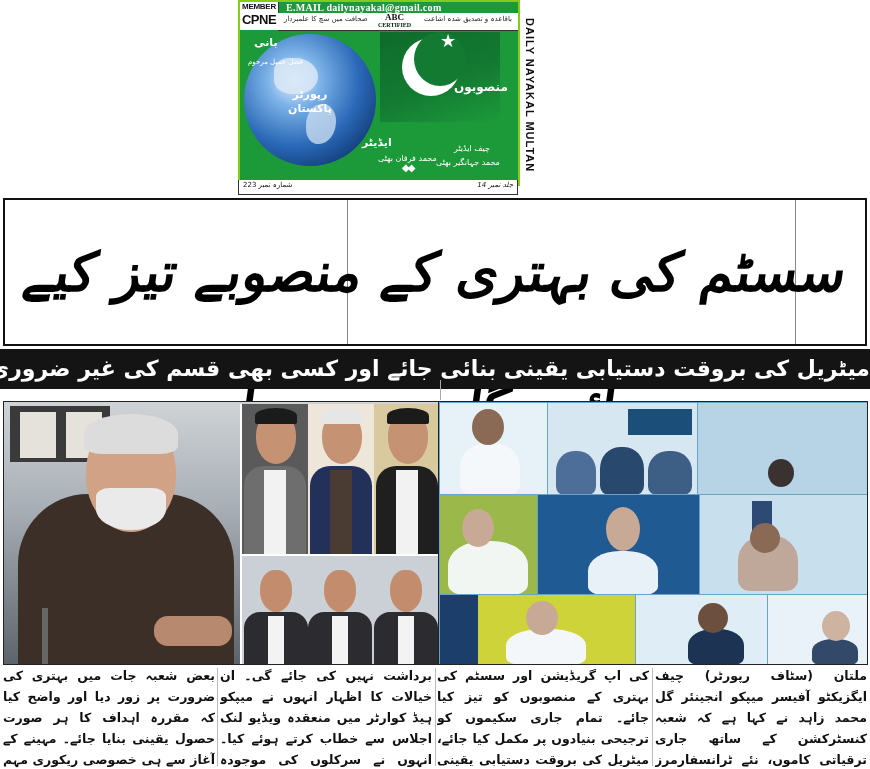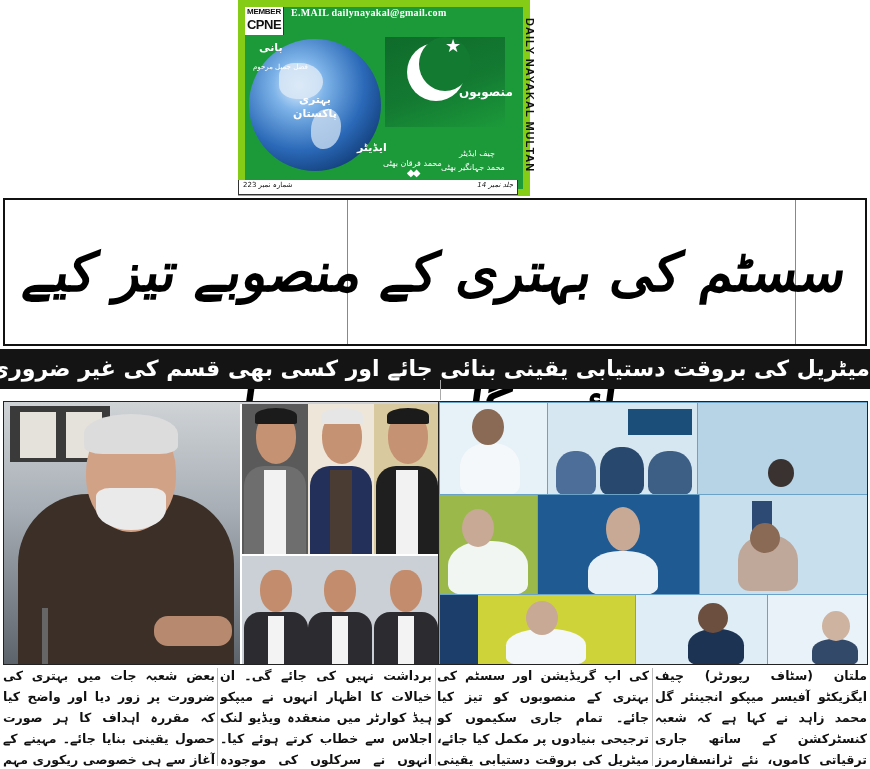--- a/index.html
+++ b/index.html
@@ -1,19 +1,19 @@
 <!DOCTYPE html>
 <html><head>
 <meta charset="utf-8">
 <style>
   html, body { margin: 0; padding: 0; background: #ffffff; }
   body { width: 870px; height: 769px; position: relative; overflow: hidden; font-family: "DejaVu Sans", sans-serif; }
 
   
-  .masthead { position: absolute; left: 238px; top: 0; width: 278px; height: 182px; border: 7px solid #84cc16; background: #1c9a3a; overflow: hidden; }
+  .masthead { position: absolute; left: 238px; top: 0; width: 278px; height: 182px; border: 2px solid #84cc16; background: #1c9a3a; overflow: hidden; }
   .mh-topbar { position: absolute; left: 0; top: 0; width: 100%; height: 11px; background: #1c9a3a; }
   .mh-member { position: absolute; left: 0; top: 0; width: 38px; height: 28px; background: #fff; border-right: 1px solid #333; color: #111; font-family: "Liberation Sans", sans-serif; font-weight: bold; text-align: center; }
   .mh-member .m1 { font-size: 8px; line-height: 10px; letter-spacing: -0.3px; }
   .mh-member .m2 { font-size: 13px; line-height: 16px; letter-spacing: -0.5px; }
   .mh-email { position: absolute; left: 46px; top: 0; font-family: "Liberation Serif", serif; font-weight: bold; color: #fff; font-size: 10px; line-height: 11px; letter-spacing: 0.3px; }
   .mh-whitebar { position: absolute; left: 38px; top: 11px; right: 0; height: 17px; background: #fff; border-bottom: 1px solid #333; }
   .mh-wb-left { position: absolute; left: 6px; top: 2px; font-size: 7px; color: #222; direction: rtl; }
   .mh-abc { position: absolute; left: 100px; top: 0; text-align: center; font-family: "Liberation Serif", serif; color: #111; font-weight: bold; }
   .mh-abc .a1 { font-size: 9px; line-height: 9px; }
   .mh-abc .a2 { font-size: 6px; line-height: 7px; }
@@ -26,21 +26,21 @@
   .mh-flag { position: absolute; left: 140px; top: 30px; width: 120px; height: 90px; background: linear-gradient(160deg, #0f6b2a 0%, #137a32 55%, #1c9a3a 100%); }
   .mh-crescent { position: absolute; left: 162px; top: 36px; width: 58px; height: 58px; border-radius: 50%; background: #fff; }
   .mh-crescent-cut { position: absolute; left: 174px; top: 30px; width: 52px; height: 54px; border-radius: 50%; background: #137a32; }
   .mh-star { position: absolute; left: 200px; top: 30px; color: #fff; font-size: 18px; line-height: 18px; }
 
   .mh-title { position: absolute; left: 20px; top: 38px; color: #fff; font-weight: bold; font-size: 62px; line-height: 90px; direction: rtl; text-shadow: 1px 1px 0 #0a3; }
   .mh-roznama { position: absolute; left: 214px; top: 78px; color: #fff; font-weight: bold; font-size: 12px; direction: rtl; }
   .mh-founder { position: absolute; left: 14px; top: 34px; color: #fff; font-weight: bold; font-size: 11px; direction: rtl; }
   .mh-founder-name { position: absolute; left: 8px; top: 56px; color: #fff; font-size: 7px; direction: rtl; }
   .mh-city { position: absolute; left: 48px; top: 86px; color: #fff; font-size: 11px; font-weight: bold; direction: rtl; line-height: 14px; text-align: center; }
-  .mh-editor-lbl { position: absolute; left: 112px; top: 134px; color: #fff; font-weight: bold; font-size: 11px; direction: rtl; }
+  .mh-editor-lbl { position: absolute; left: 122px; top: 134px; color: #fff; font-weight: bold; font-size: 11px; direction: rtl; }
   .mh-editor-name { position: absolute; left: 96px; top: 152px; color: #fff; font-size: 8px; direction: rtl; margin-left: 42px; }
   .mh-chief-lbl { position: absolute; left: 214px; top: 142px; color: #fff; font-size: 8px; direction: rtl; }
   .mh-chief-name { position: absolute; left: 196px; top: 156px; color: #fff; font-size: 8px; direction: rtl; }
   .mh-diamonds { position: absolute; left: 162px; top: 160px; color: #fff; font-size: 10px; letter-spacing: -2px; }
 
   .mh-infobar { position: absolute; left: 238px; top: 180px; width: 278px; height: 14px; background: #fff; border: 1px solid #333; border-top: none; font-size: 7px; color: #111; }
   .mh-info-issue { position: absolute; left: 4px; top: 1px; direction: rtl; }
   .mh-info-date { position: absolute; left: 40px; top: 1px; width: 176px; border-left: 1px solid #555; border-right: 1px solid #555; text-align: center; direction: rtl; }
   .mh-info-vol { position: absolute; right: 4px; top: 1px; direction: rtl; font-style: italic; }
 
@@ -103,35 +103,43 @@
 </head>
 <body>
 
 <div class="masthead">
   <div class="mh-topbar"></div>
   <div class="mh-member">
     <div class="m1">MEMBER</div>
     <div class="m2">CPNE</div>
   </div>
   <div class="mh-email">E.MAIL dailynayakal@gmail.com</div>
+  <div class="mh-whitebar">
+    <span class="mh-wb-left">صحافت میں سچ کا علمبردار</span>
+    <div class="mh-abc">
+      <div class="a1">ABC</div>
+      <div class="a2">CERTIFIED</div>
+    </div>
+    <span class="mh-wb-right">باقاعدہ و تصدیق شدہ اشاعت</span>
+  </div>
 
   <div class="mh-flag"></div>
   <div class="mh-crescent"></div>
   <div class="mh-crescent-cut"></div>
   <div class="mh-star">★</div>
 
   <div class="mh-globe">
     <div class="land1"></div>
     <div class="land2"></div>
   </div>
 
   <div class="mh-founder">بانی</div>
   <div class="mh-founder-name">فضل جمیل مرحوم</div>
   <div class="mh-city">
-    <div>بہتری</div>
+    <div>رپورٹر</div>
     <div>پاکستان</div>
   </div>
   <div class="mh-roznama">منصوبوں</div>
   <div class="mh-editor-lbl">ایڈیٹر</div>
   <div class="mh-editor-name">محمد فرقان بھٹی</div>
   <div class="mh-diamonds">◆◆</div>
   <div class="mh-chief-lbl">چیف ایڈیٹر</div>
   <div class="mh-chief-name">محمد جہانگیر بھٹی</div>
 </div>
 

